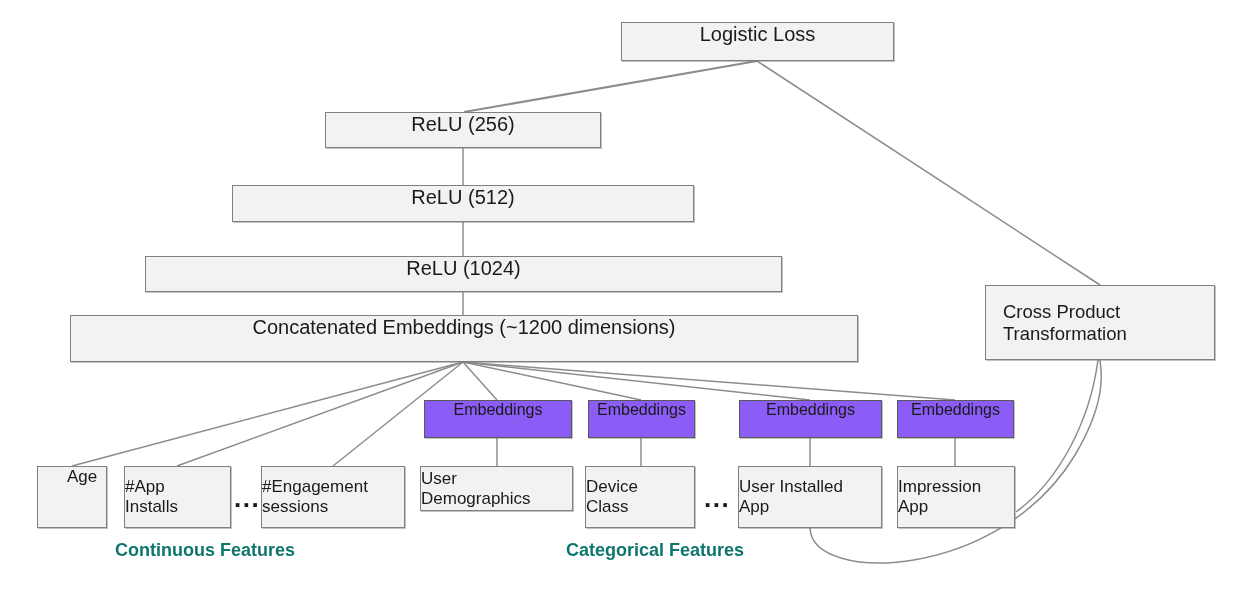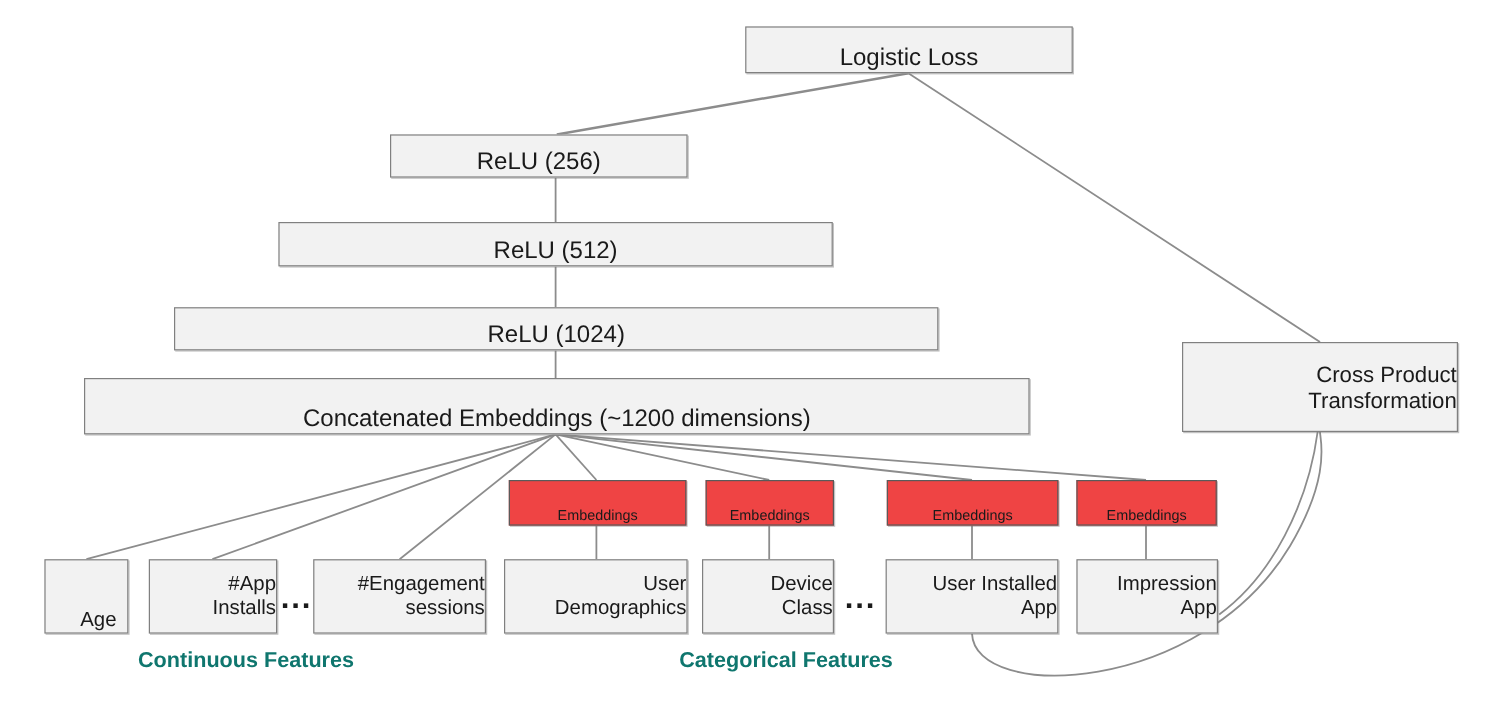--- a/index.html
+++ b/index.html
@@ -23,34 +23,34 @@
     left: 0;
     top: 0;
     width: 1243px;
     height: 595px;
     pointer-events: none;
   }
   .node {
     position: absolute;
     box-sizing: border-box;
     display: flex;
-    align-items: flex-end;
+    align-items: flex-start;
     justify-content: center;
     text-align: center;
     background: #f2f2f2;
     border: 1.6px solid #808080;
     color: #1a1a1a;
     line-height: 1.16;
     z-index: 2;
     box-shadow: 1px 1px 0 rgba(120,120,120,0.45);
   }
   .node.emb {
-    background: #ef4444;
+    background: #8b5cf6;
     border: 1.8px solid #5a5a5a;
-    font-size: 12px;
+    font-size: 16px;
   }
   .node.big {
     font-size: 20px;
   }
   .node.loss {
     font-size: 20px;
   }
   .node.leaf {
     font-size: 17px;
   }
@@ -110,21 +110,21 @@
 
       <path d="M 810 528 C 812 585, 1000 580, 1075 455 C 1110 396, 1100 366, 1100 360"></path>
       <path d="M 1016 512 C 1060 480, 1090 420, 1098 360"></path>
     </g>
   </svg>
 
   <div class="node loss" style="left:621px; top:22px; width:273px; height:39px;">
     <span>Logistic Loss</span>
   </div>
 
-  <div class="node big" style="left:325px; top:112px; width:248px; height:36px;">
+  <div class="node big" style="left:325px; top:112px; width:276px; height:36px;">
     <span>ReLU (256)</span>
   </div>
 
   <div class="node big" style="left:232px; top:185px; width:462px; height:37px;">
     <span>ReLU (512)</span>
   </div>
 
   <div class="node big" style="left:145px; top:256px; width:637px; height:36px;">
     <span>ReLU (1024)</span>
   </div>
@@ -160,21 +160,21 @@
     <span>Installs</span>
   </div>
 
   <div class="ellipsis" style="left:234px; top:485px;">...</div>
 
   <div class="node leaf" style="left:261px; top:466px; width:144px; height:62px; flex-direction:column;">
     <span>#Engagement</span>
     <span>sessions</span>
   </div>
 
-  <div class="node leaf" style="left:420px; top:466px; width:153px; height:62px; flex-direction:column;">
+  <div class="node leaf" style="left:420px; top:466px; width:153px; height:45px; flex-direction:column;">
     <span>User</span>
     <span>Demographics</span>
   </div>
 
   <div class="node leaf" style="left:585px; top:466px; width:110px; height:62px; flex-direction:column;">
     <span>Device</span>
     <span>Class</span>
   </div>
 
   <div class="ellipsis" style="left:704px; top:485px;">...</div>

